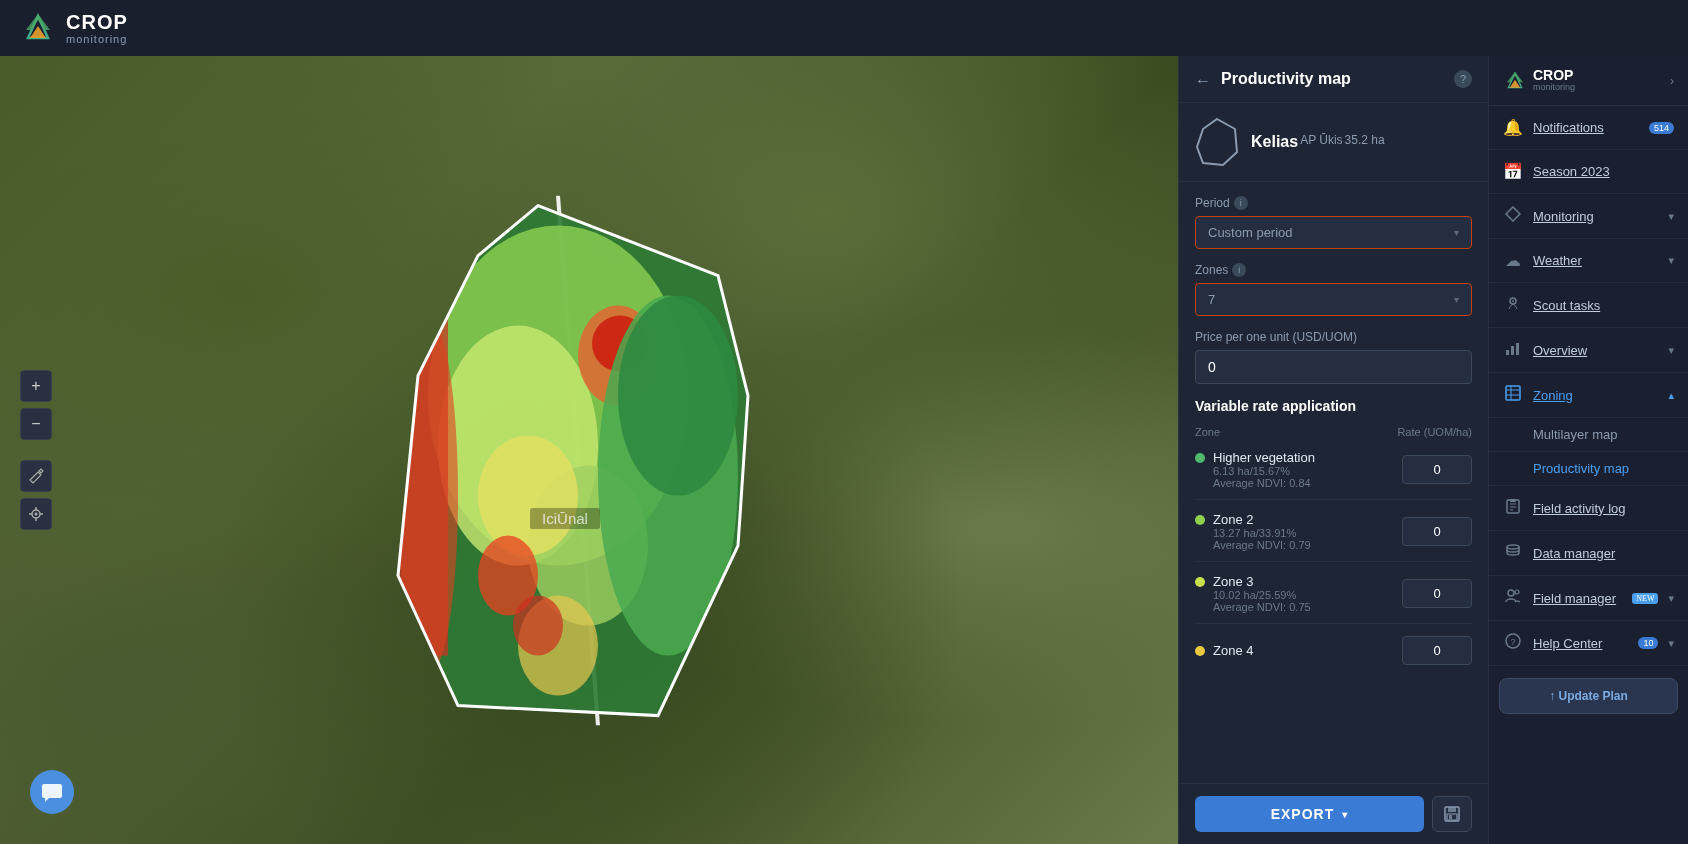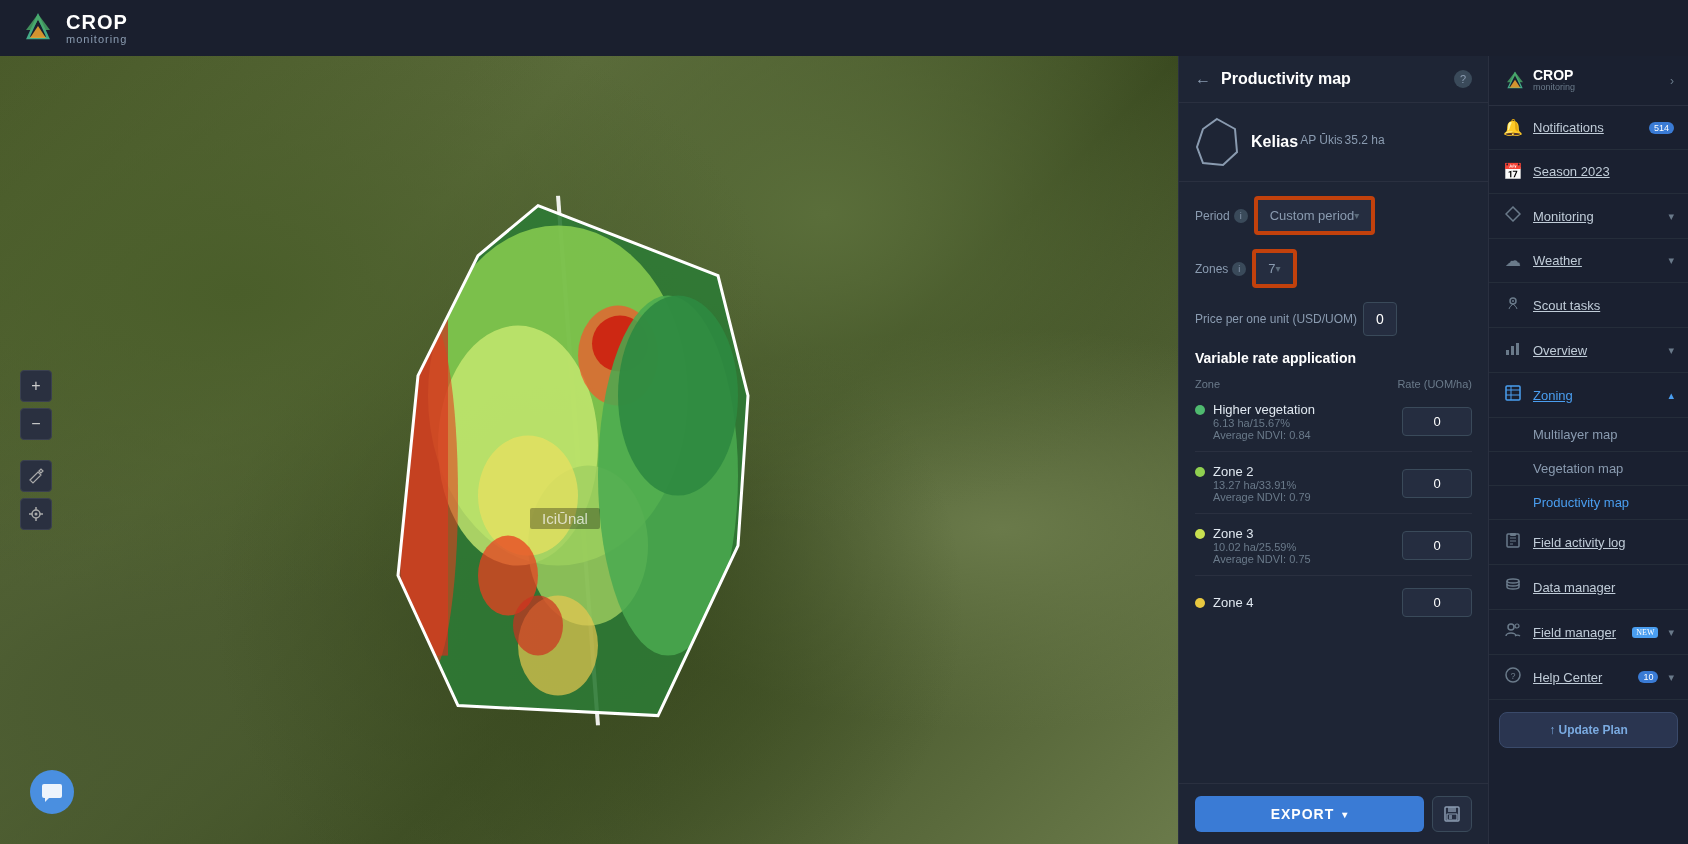--- a/index.html
+++ b/index.html
@@ -196,42 +196,42 @@
     .field-name { font-size: 16px; font-weight: 600; color: #fff; }
     .field-org { font-size: 12px; color: #8a9bb0; }
     .field-size { font-size: 12px; color: #8a9bb0; }
     
     .form-section {
       padding: 14px 16px;
       display: flex;
       flex-direction: column;
       gap: 14px;
     }
-    .form-row { display: flex; gap: 6px; }
+    .form-row { display: flex; flex-direction: column; gap: 6px; }
     .form-label {
       font-size: 12px;
       color: #8a9bb0;
       display: flex;
       align-items: center;
       gap: 4px;
     }
     .info-dot {
       width: 14px;
       height: 14px;
       background: #3a4a5a;
       border-radius: 50%;
       display: flex;
       align-items: center;
       justify-content: center;
       font-size: 9px;
       color: #8a9bb0;
     }
     .form-select {
       background: #252d40;
-      border: 4px solid #c2410c;
+      border: 1px solid #c2410c;
       border-radius: 4px;
       padding: 8px 12px;
       color: #8a9bb0;
       font-size: 13px;
       display: flex;
       align-items: center;
       justify-content: space-between;
       cursor: pointer;
     }
     .chevron-icon { color: #5a6a7a; font-size: 10px; }
@@ -730,23 +730,20 @@
           <line x1="6" y1="1" x2="6" y2="15" stroke="#4a9ef0" stroke-width="1"></line>
         </svg>
       </span>
       <span class="sidebar-item-label">Zoning</span>
       <span class="sidebar-chevron-item" style="color:#4a9ef0;">▴</span>
     </div>
 
     <div class="sub-item">
       <span>Multilayer map</span>
     </div>
-    <div class="sub-item">
-      <span>Vegetation map</span>
-    </div>
     <div class="sub-item active">
       <span>Productivity map</span>
     </div>
 
     <div class="sidebar-item">
       <span class="sidebar-item-icon">
         <svg width="16" height="16" viewBox="0 0 16 16">
           <rect x="2" y="2" width="12" height="13" rx="1" fill="none" stroke="#6a7a8a" stroke-width="1.5"></rect>
           <line x1="5" y1="6" x2="11" y2="6" stroke="#6a7a8a" stroke-width="1"></line>
           <line x1="5" y1="9" x2="11" y2="9" stroke="#6a7a8a" stroke-width="1"></line>

